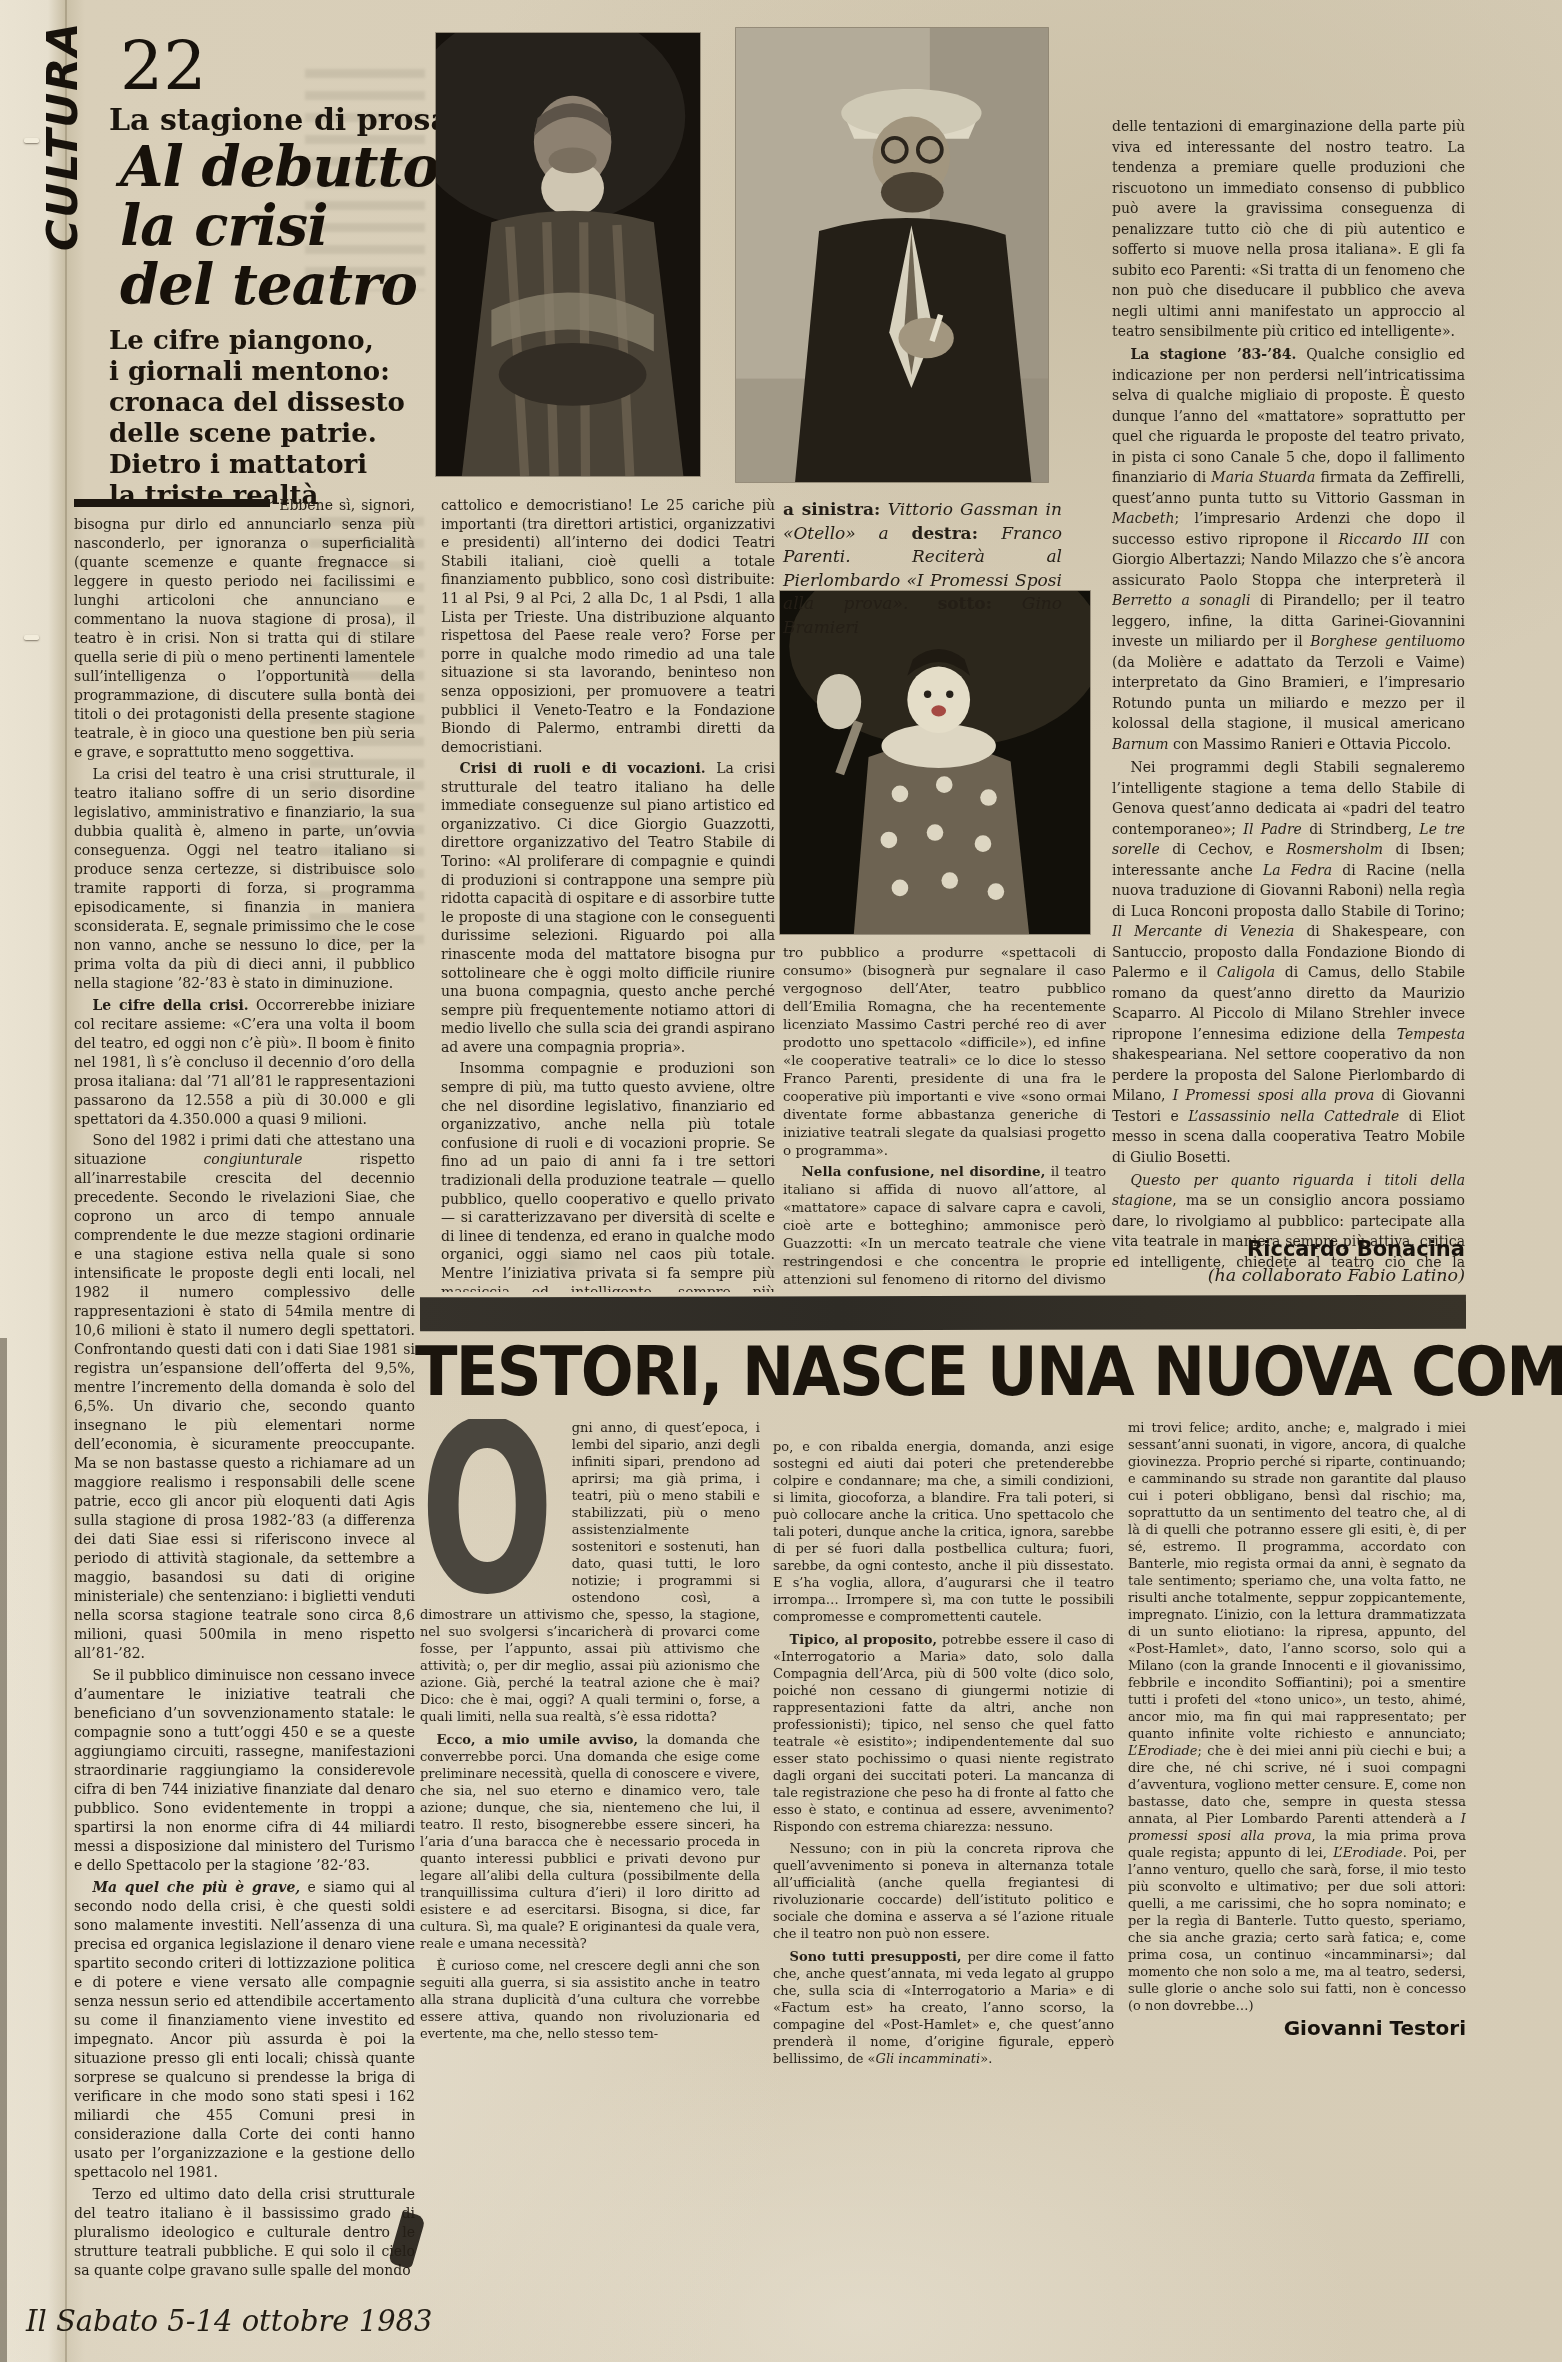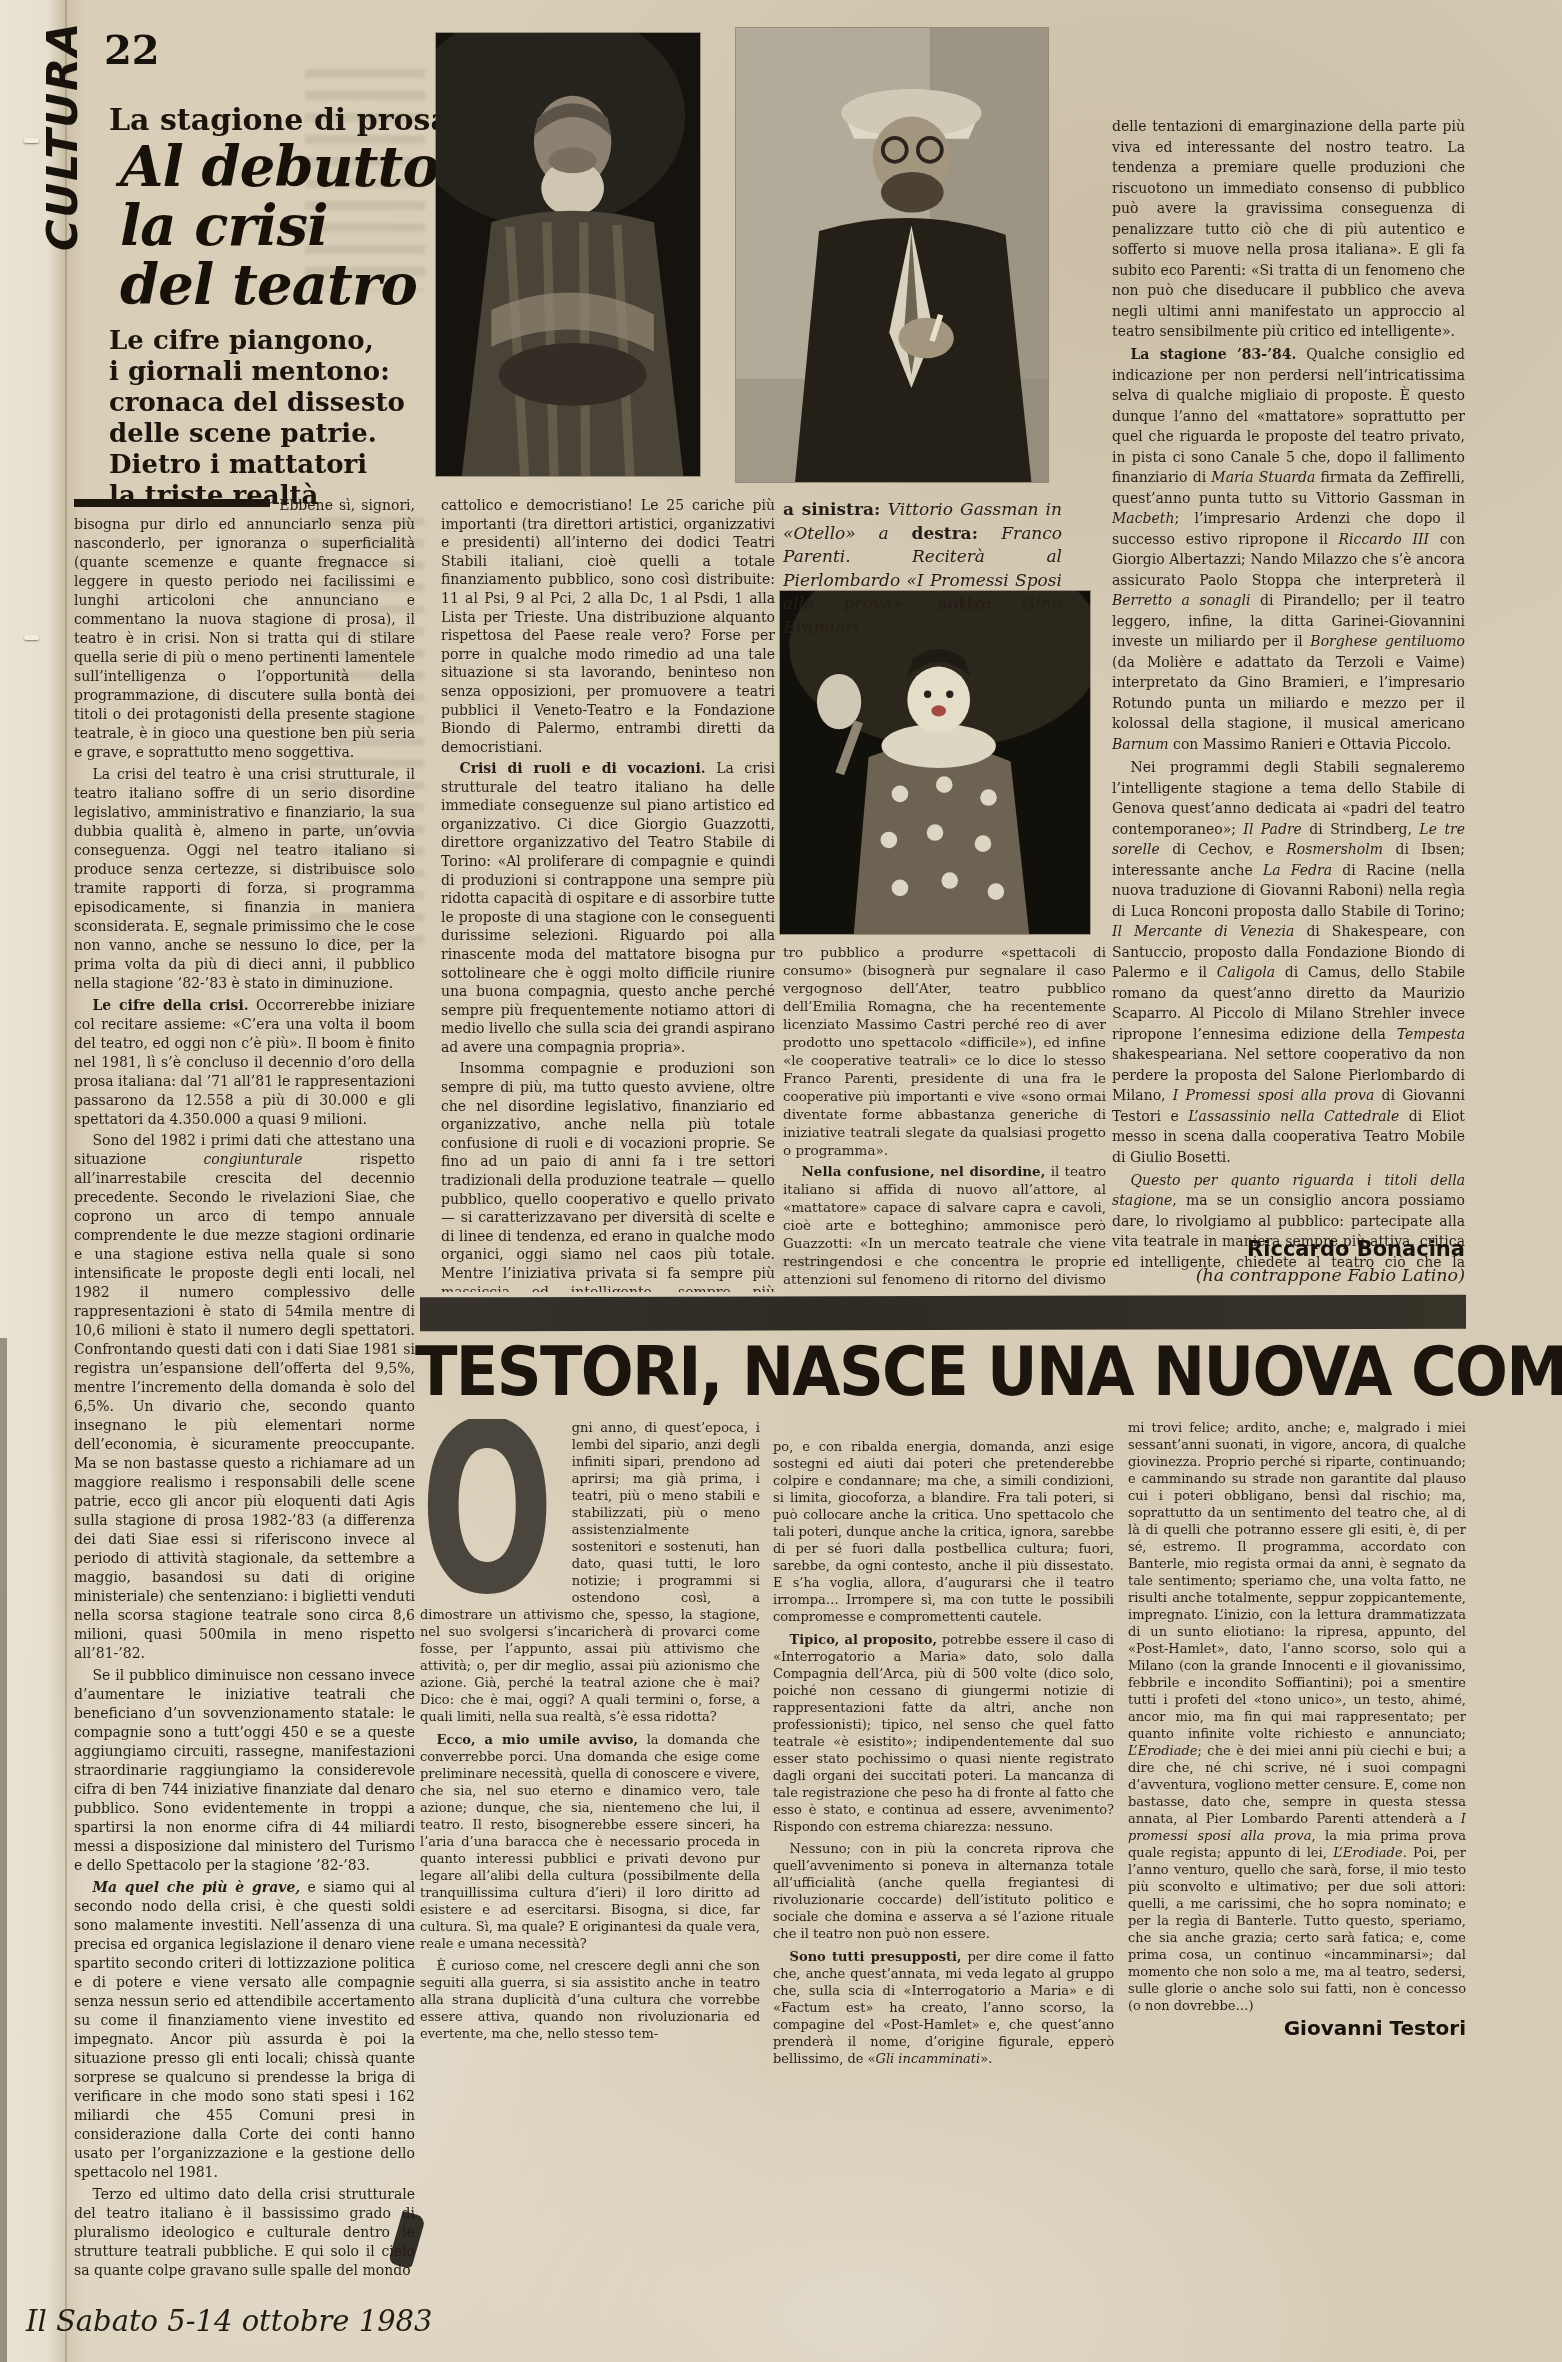--- a/index.html
+++ b/index.html
@@ -20,21 +20,21 @@
     radial-gradient(55px 16.6px at 20% 50%,#4a443a 0,transparent 70%),
     radial-gradient(83px 16.6px at 55% 50%,#4a443a 0,transparent 70%),
     radial-gradient(65px 16.6px at 85% 50%,#4a443a 0,transparent 70%);}
   .ink-mark{position:absolute;left:395px;top:2213px;width:24px;height:54px;background:#201c15;
     transform:rotate(16deg);border-radius:3.7px 9.2px 5.5px 7.4px;opacity:.9;}
 
   
   .cultura{position:absolute;left:37px;top:251px;transform:rotate(-90deg);transform-origin:top left;
     font-family:"DejaVu Sans","Liberation Sans",sans-serif;font-weight:bold;font-style:italic;
     font-size:43px;letter-spacing:1.8px;color:#17120c;white-space:nowrap;}
-  .pagenum{position:absolute;left:104px;top:26px;font-weight:bold;font-size:40px;color:#17120c;}
+  .pagenum{position:absolute;left:120px;top:26px;font-weight:normal;font-size:68px;color:#17120c;}
   .kicker{position:absolute;left:109px;top:102px;font-weight:bold;font-size:30px;color:#1a140d;}
   .headline1{position:absolute;left:120px;top:137px;width:351px;font-weight:bold;
     font-size:56px;line-height:59px;letter-spacing:-0.9px;color:#17110a;font-style:italic;}
   .standfirst{position:absolute;left:109px;top:325px;width:332px;font-weight:bold;
     font-size:26px;line-height:31px;white-space:pre-line;color:#1c150d;}
 
   
   .col{position:absolute;overflow:hidden;text-align:justify;}
   .col p{margin:0 0 2.8px 0;text-indent:18.5px;}
   .col p.noindent{text-indent:0;}
@@ -195,21 +195,21 @@
     </div>
   <div class="col" id="col4">
       <p class="noindent">delle tentazioni di emarginazione della parte più viva ed interessante del nostro teatro. La tendenza a premiare quelle produzioni che riscuotono un immediato consenso di pubblico può avere la gravissima conseguenza di penalizzare tutto ciò che di più autentico e sofferto si muove nella prosa italiana». E gli fa subito eco Parenti: «Si tratta di un fenomeno che non può che diseducare il pubblico che aveva negli ultimi anni manifestato un approccio al teatro sensibilmente più critico ed intelligente».</p>
       <p><b class="plead">La stagione ’83-’84.</b> Qualche consiglio ed indicazione per non perdersi nell’intricatissima selva di qualche migliaio di proposte. È questo dunque l’anno del «mattatore» soprattutto per quel che riguarda le proposte del teatro privato, in pista ci sono Canale 5 che, dopo il fallimento finanziario di <i>Maria Stuarda</i> firmata da Zeffirelli, quest’anno punta tutto su Vittorio Gassman in <i>Macbeth</i>; l’impresario Ardenzi che dopo il successo estivo ripropone il <i>Riccardo III</i> con Giorgio Albertazzi; Nando Milazzo che s’è ancora assicurato Paolo Stoppa che interpreterà il <i>Berretto a sonagli</i> di Pirandello; per il teatro leggero, infine, la ditta Garinei-Giovannini investe un miliardo per il <i>Borghese gentiluomo</i> (da Molière e adattato da Terzoli e Vaime) interpretato da Gino Bramieri, e l’impresario Rotundo punta un miliardo e mezzo per il kolossal della stagione, il musical americano <i>Barnum</i> con Massimo Ranieri e Ottavia Piccolo.</p>
       <p>Nei programmi degli Stabili segnaleremo l’intelligente stagione a tema dello Stabile di Genova quest’anno dedicata ai «padri del teatro contemporaneo»; <i>Il Padre</i> di Strindberg, <i>Le tre sorelle</i> di Cechov, e <i>Rosmersholm</i> di Ibsen; interessante anche <i>La Fedra</i> di Racine (nella nuova traduzione di Giovanni Raboni) nella regìa di Luca Ronconi proposta dallo Stabile di Torino; <i>Il Mercante di Venezia</i> di Shakespeare, con Santuccio, proposto dalla Fondazione Biondo di Palermo e il <i>Caligola</i> di Camus, dello Stabile romano da quest’anno diretto da Maurizio Scaparro. Al Piccolo di Milano Strehler invece ripropone l’ennesima edizione della <i>Tempesta</i> shakespeariana. Nel settore cooperativo da non perdere la proposta del Salone Pierlombardo di Milano, <i>I Promessi sposi alla prova</i> di Giovanni Testori e <i>L’assassinio nella Cattedrale</i> di Eliot messo in scena dalla cooperativa Teatro Mobile di Giulio Bosetti.</p>
       <p><i>Questo per quanto riguarda i titoli della stagione</i>, ma se un consiglio ancora possiamo dare, lo rivolgiamo al pubblico: partecipate alla vita teatrale in maniera sempre più attiva, critica ed intelligente, chiedete al teatro ciò che la vostra vita domanda. Per il resto auguri a tutti e buona fortuna (in simili condizioni su cosa può contare il teatro se non sulla fortuna?).</p>
     </div>
 
   <div class="byline1">
     <div class="name">Riccardo Bonacina</div>
-    <div class="note">(ha contrappone Fabio Latino)</div>
+    <div class="note">(ha collaborato Fabio Latino)</div>
   </div>
 
   <div class="bar2"></div>
   <div class="headline2">TESTORI, NASCE UNA NUOVA COMPAGNIA</div>
 
   <div class="col2nd" id="colA">
       <p class="noindent"><span class="dropcap">
           <span>O</span>
         </span>gni anno, di quest’epoca, i lembi del sipario, anzi degli infiniti sipari, prendono ad aprirsi; ma già prima, i teatri, più o meno stabili e stabilizzati, più o meno assistenzialmente sostenitori e sostenuti, han dato, quasi tutti, le loro notizie; i programmi si ostendono così, a dimostrare un attivismo che, spesso, la stagione, nel suo svolgersi s’incaricherà di provarci come fosse, per l’appunto, assai più attivismo che attività; o, per dir meglio, assai più azionismo che azione. Già, perché la teatral azione che è mai? Dico: che è mai, oggi? A quali termini o, forse, a quali limiti, nella sua realtà, s’è essa ridotta?</p>
       <p><b class="plead">Ecco, a mio umile avviso,</b> la domanda che converrebbe porci. Una domanda che esige come preliminare necessità, quella di conoscere e vivere, che sia, nel suo eterno e dinamico vero, tale azione; dunque, che sia, nientemeno che lui, il teatro. Il resto, bisognerebbe essere sinceri, ha l’aria d’una baracca che è necessario proceda in quanto interessi pubblici e privati devono pur legare all’alibi della cultura (possibilmente della tranquillissima cultura d’ieri) il loro diritto ad esistere e ad esercitarsi. Bisogna, si dice, far cultura. Sì, ma quale? E originantesi da quale vera, reale e umana necessità?</p>

